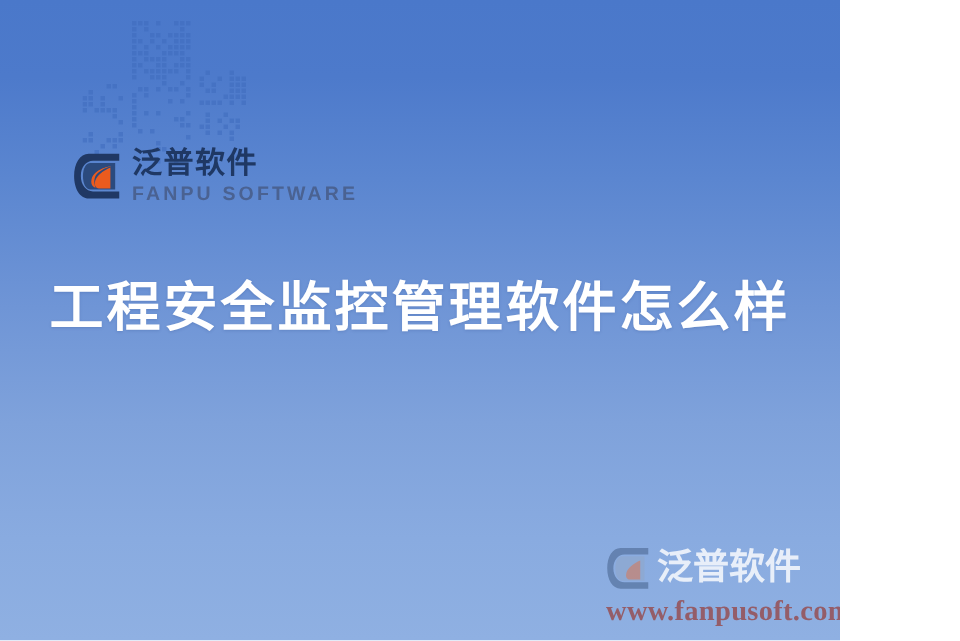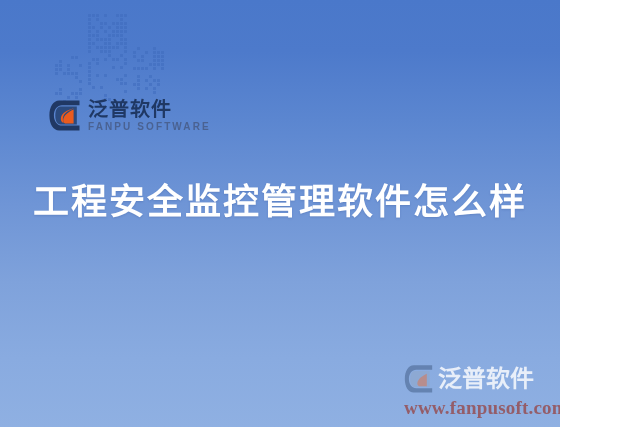--- a/index.html
+++ b/index.html
@@ -62,42 +62,41 @@
   }
   .brand-cn {
     font-size: 20px;
     font-weight: 700;
     color: #1f3864;
     letter-spacing: 1px;
     white-space: nowrap;
   }
   .brand-en {
     margin-top: 3px;
-    font-size: 10px;
+    font-size: 13px;
     font-weight: 700;
     color: #4a6292;
     letter-spacing: 2.1px;
     white-space: nowrap;
   }
 
   
   .headline {
     position: absolute;
     left: 0;
     right: 0;
     top: 183px;
     text-align: center;
     font-size: 36px;
     font-weight: 700;
     color: #ffffff;
     letter-spacing: 2px;
     line-height: 44px;
     white-space: nowrap;
     text-shadow: 0 1px 2px rgba(40, 70, 130, 0.22);
-    font-family: Liberation Mono, monospace;
   }
 
   
   .watermark {
     position: absolute;
     right: 6px;
     bottom: 9px;
     width: 150px;
     height: 56px;
   }

